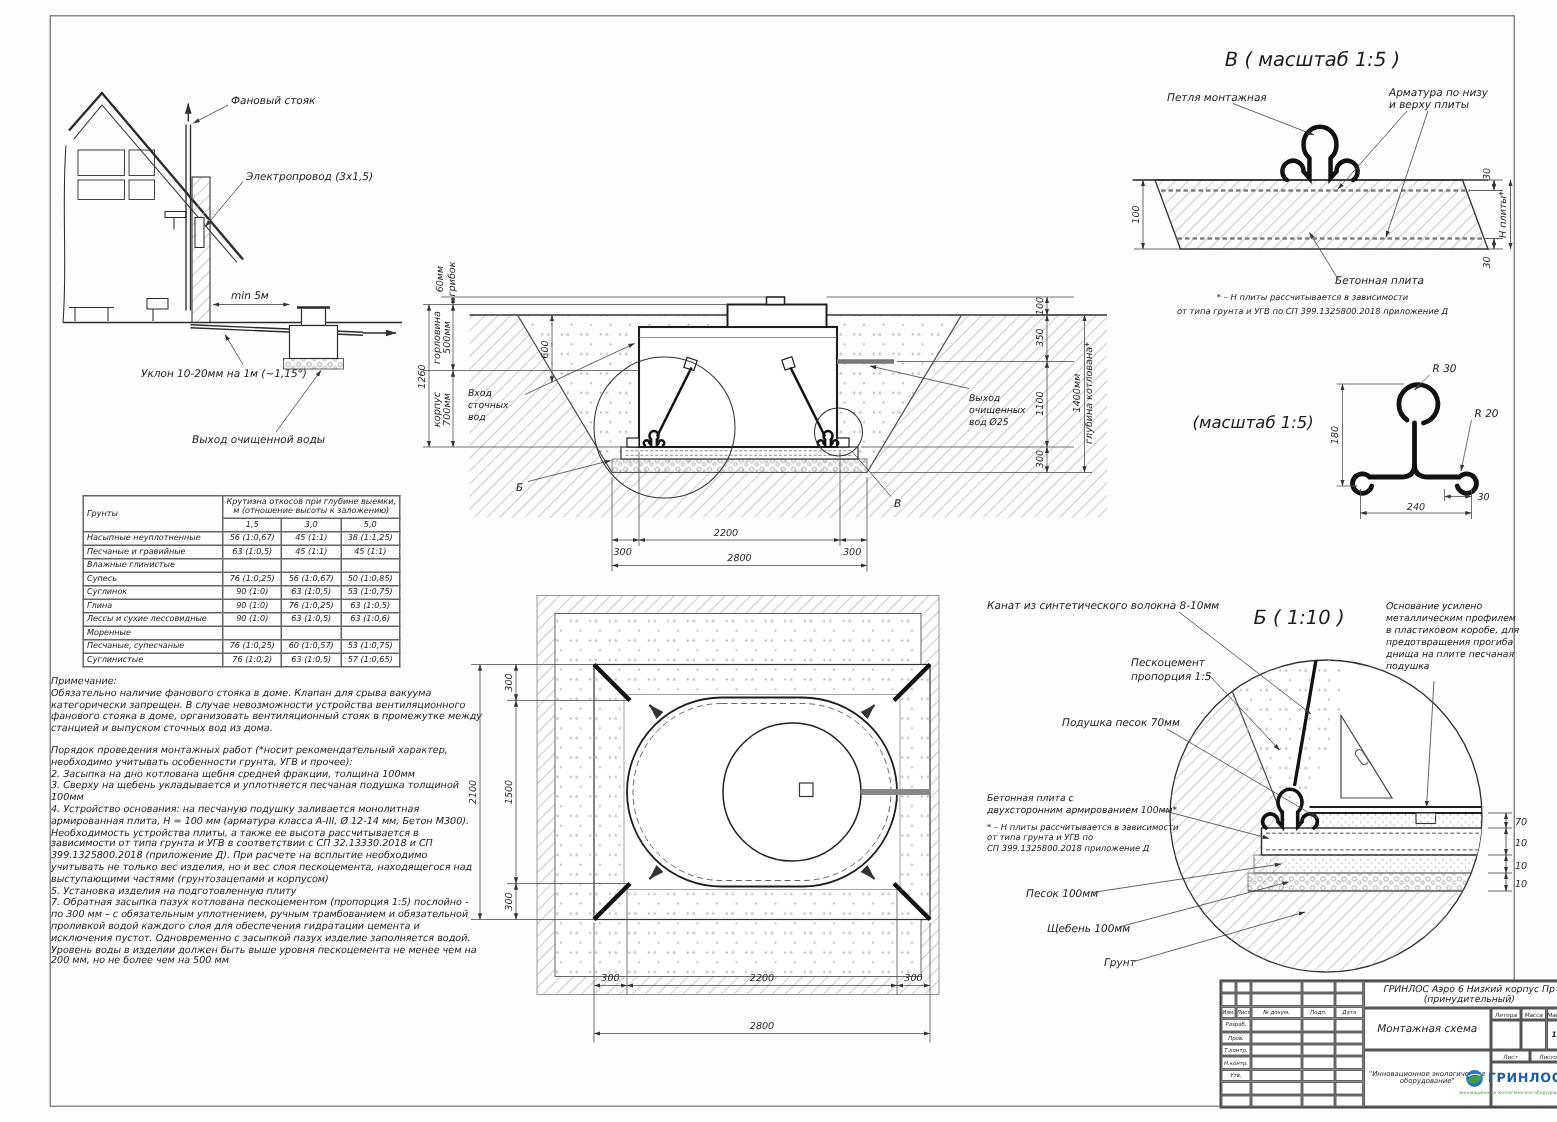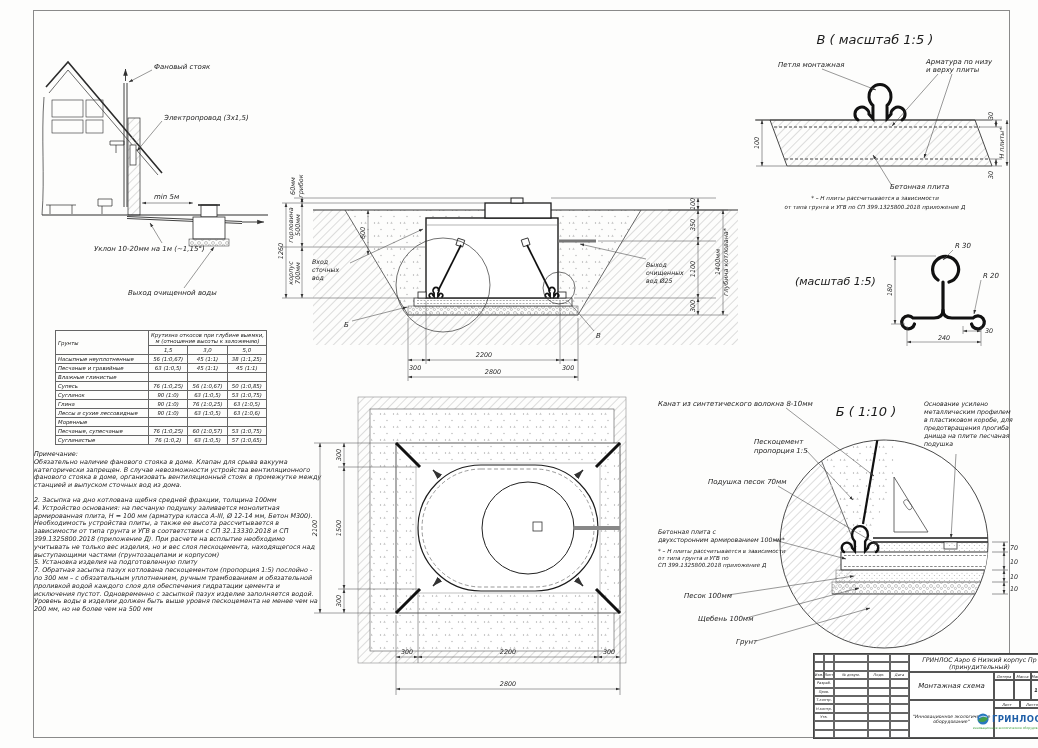--- a/index.html
+++ b/index.html
@@ -343,21 +343,23 @@
             <td class="num">57 (1:0,65)</td>
           </tr>
     </tbody>
       </table>
   </div>
 
   <div id="notes" class="abs">
     <div>Примечание:</div>
     <div>Обязательно наличие фанового стояка в доме. Клапан для срыва вакуума категорически запрещен. В случае невозможности устройства вентиляционного фанового стояка в доме, организовать вентиляционный стояк в промежутке между станцией и выпуском сточных вод из дома.</div>
     <div class="gap"></div>
+    <div>Порядок проведения монтажных работ (*носит рекомендательный характер, необходимо учитывать особенности грунта, УГВ и прочее):</div>
     <div>2. Засыпка на дно котлована щебня средней фракции, толщина 100мм</div>
+    <div>3. Сверху на щебень укладывается и уплотняется песчаная подушка толщиной 100мм</div>
     <div>4. Устройство основания: на песчаную подушку заливается монолитная армированная плита, Н = 100 мм (арматура класса А-III, Ø 12-14 мм, Бетон М300). Необходимость устройства плиты, а также ее высота рассчитывается в зависимости от типа грунта и УГВ в соответствии с СП 32.13330.2018 и СП 399.1325800.2018 (приложение Д). При расчете на всплытие необходимо учитывать не только вес изделия, но и вес слоя пескоцемента, находящегося над выступающими частями (грунтозацепами и корпусом)</div>
     <div>5. Установка изделия на подготовленную плиту</div>
     <div>7. Обратная засыпка пазух котлована пескоцементом (пропорция 1:5) послойно - по 300 мм – с обязательным уплотнением, ручным трамбованием и обязательной проливкой водой каждого слоя для обеспечения гидратации цемента и исключения пустот. Одновременно с засыпкой пазух изделие заполняется водой. Уровень воды в изделии должен быть выше уровня пескоцемента не менее чем на 200 мм, но не более чем на 500 мм</div>
   </div>
 
   <svg class="abs" style="left:300px;top:385px" width="360" height="332" viewBox="0 0 360 332">
     <g>
       <rect x="58" y="12" width="268" height="266" fill="url(#hatch)" stroke="#777" stroke-width="0.5"></rect>
       <rect x="70" y="24" width="244" height="242" fill="#fff" stroke="#555" stroke-width="0.6"></rect>
       <rect x="70" y="24" width="244" height="242" fill="url(#dots)"></rect>

